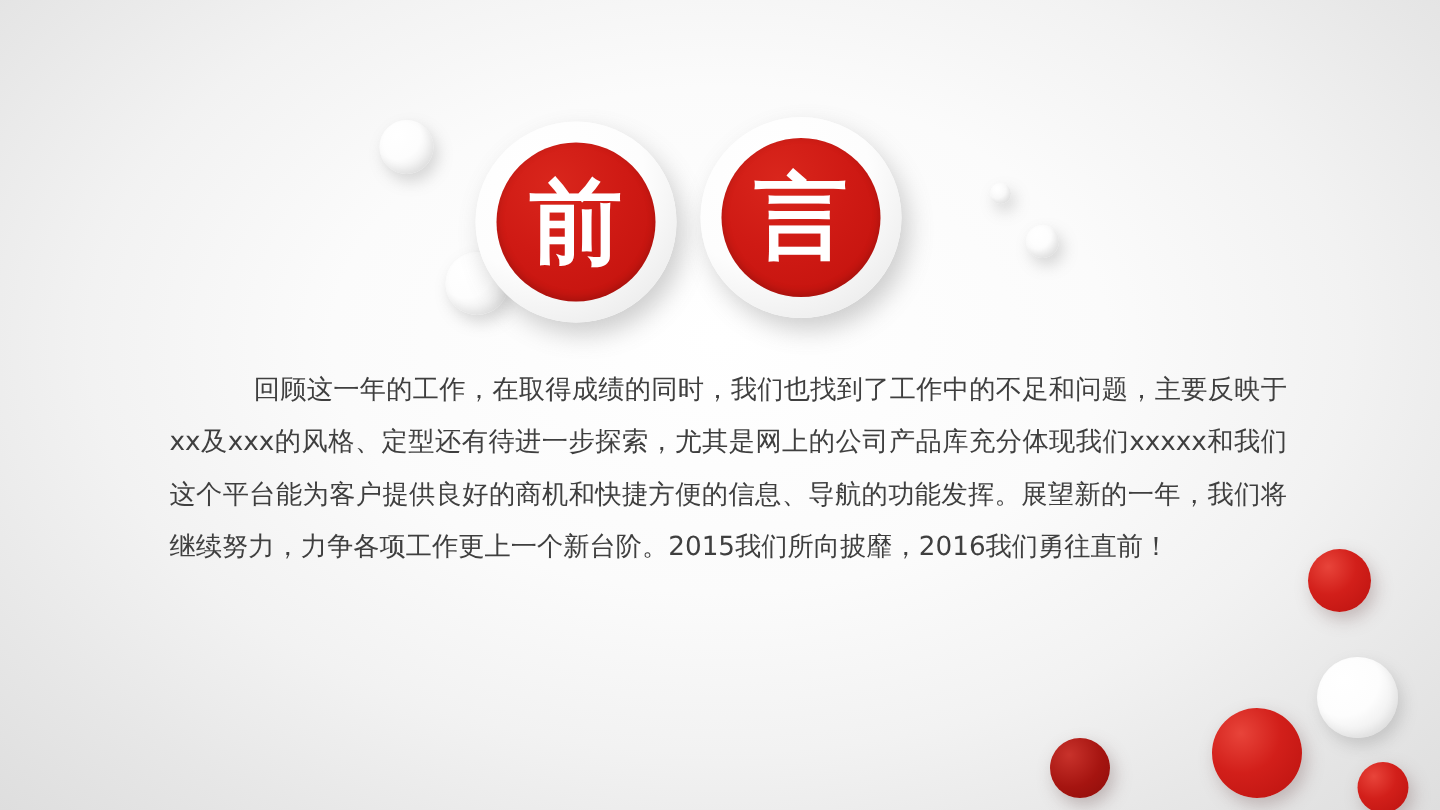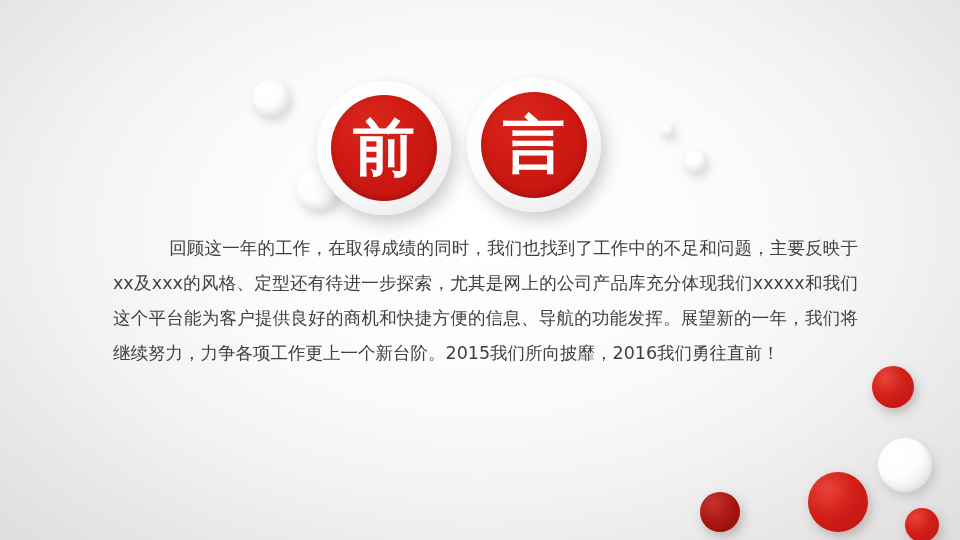--- a/index.html
+++ b/index.html
@@ -76,21 +76,21 @@
     line-height: 1;
     font-weight: bold;
     font-family: "DejaVu Sans", "Liberation Sans", sans-serif;
     letter-spacing: 0;
   }
 
   
   .body-text {
     position: absolute;
     left: 113px;
-    top: 231px;
+    top: 243px;
     width: 745px;
     color: #3f3f3f;
     font-size: 17.5px;
     line-height: 35px;
     text-align: justify;
     text-justify: inter-ideograph;
     font-family: "DejaVu Sans", "Liberation Sans", sans-serif;
   }
   .body-text .indent { display: inline-block; width: 56px; }
 </style>

